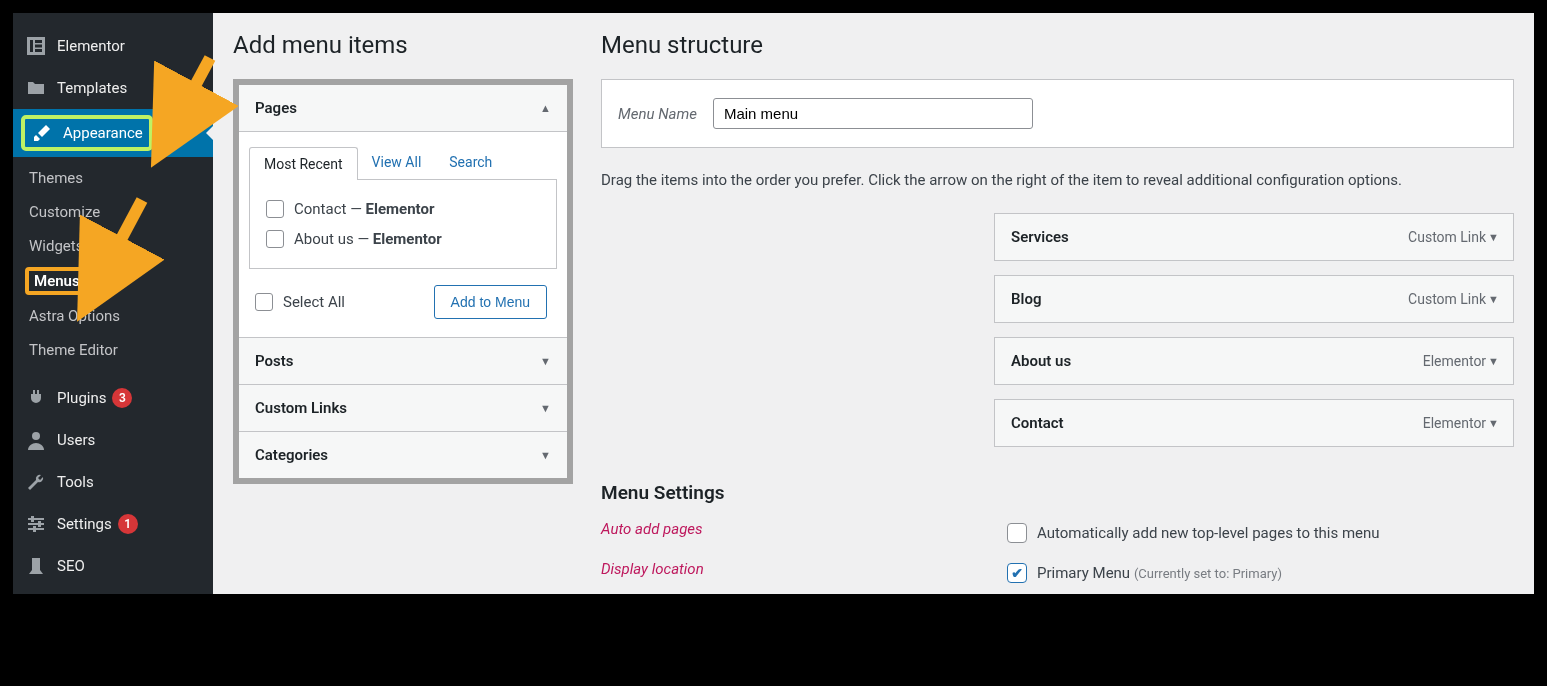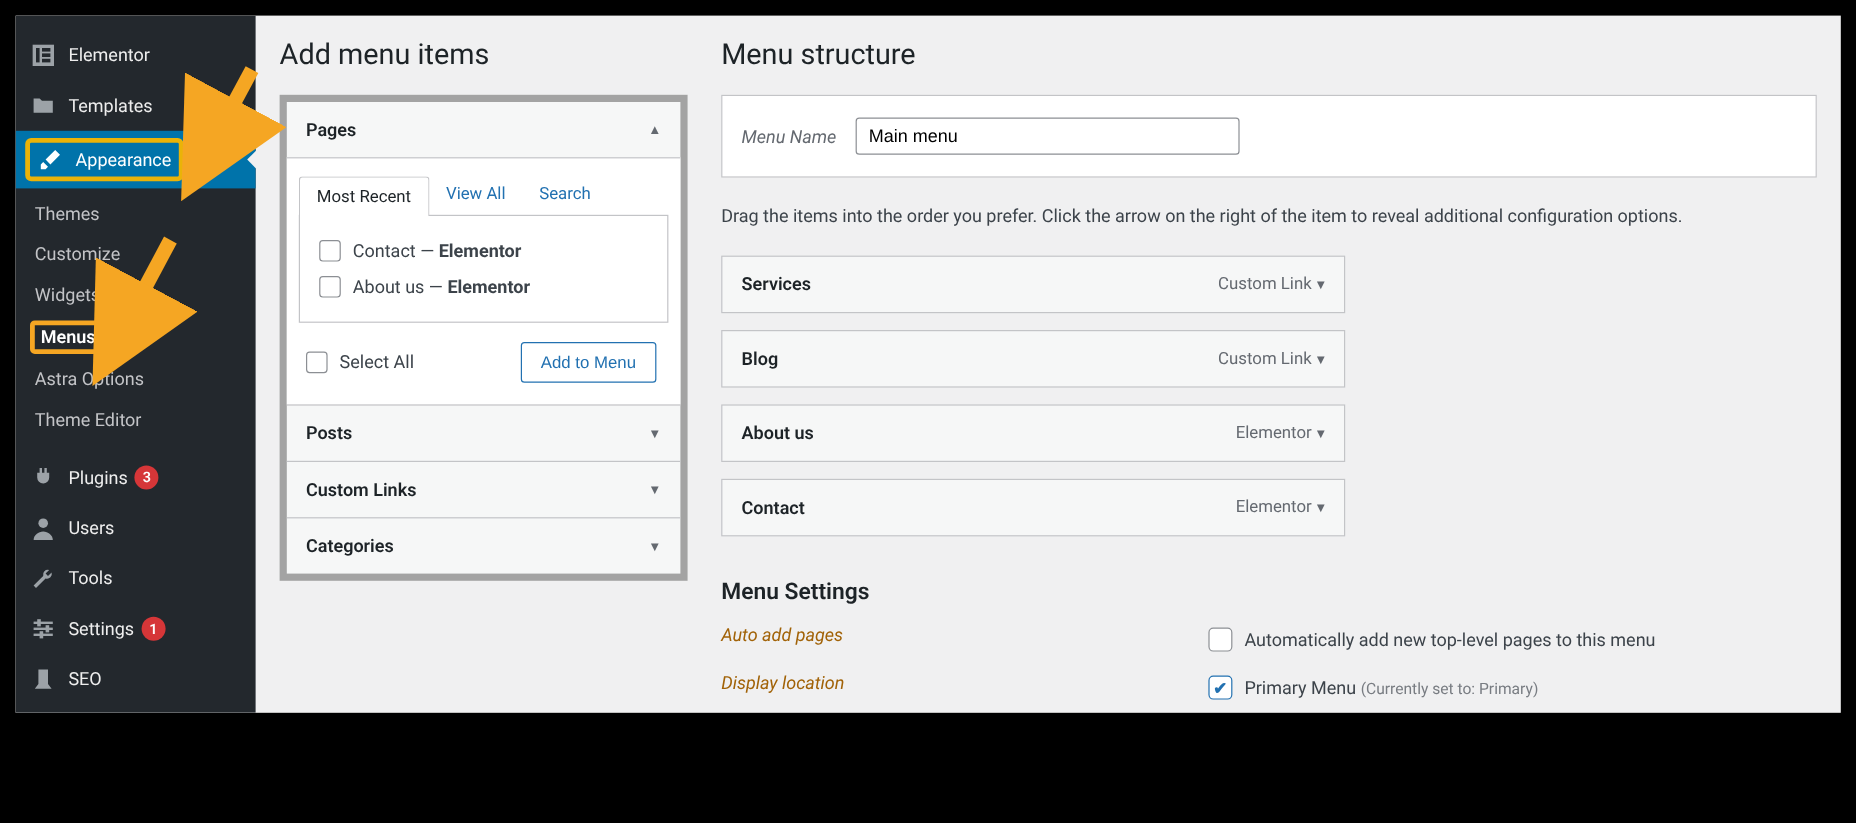--- a/index.html
+++ b/index.html
@@ -7,21 +7,21 @@
   .frame { width: 1547px; height: 607px; background: #000; padding: 13px; position: relative; }
   .app { width: 100%; height: 100%; background: #f0f0f1; display: flex; overflow: hidden; }
 
   
   .sidebar { width: 200px; background: #23282d; color: #eee; flex-shrink: 0; padding-top: 12px; }
   .sidebar-item { display: flex; align-items: center; padding: 10px 12px; color: #eee; font-size: 15px; cursor: pointer; position: relative; }
   .sidebar-item .icon { width: 22px; height: 22px; margin-right: 10px; color: #9ca2a7; flex-shrink: 0; display: flex; align-items:center; justify-content:center; }
   .sidebar-item.active { background: #0073aa; color: #fff; }
   .sidebar-item.active .icon { color: #fff; }
   .sidebar-item.active::after { content:""; position:absolute; right:-1px; top:50%; transform:translateY(-50%); border:8px solid transparent; border-right-color:#f0f0f1; }
-  .sb-hi-appearance { display:inline-flex; align-items:center; border:4px solid #eab308; border-radius:5px; padding:3px 6px; }
+  .sb-hi-appearance { display:inline-flex; align-items:center; border:4px solid #bef264; border-radius:5px; padding:3px 6px; }
   .sidebar-sub { padding: 4px 0 10px 0; }
   .sidebar-sub-item { padding: 8px 12px 8px 16px; color: #c3c4c7; font-size: 15px; cursor: pointer; }
   .sidebar-sub-item.current { color: #fff; font-weight: 600; }
   .sb-menus-hi { display:inline-block; border:4px solid #f5a623; border-radius:4px; padding:1px 5px; color:#fff; font-weight:600; }
   .badge { display:inline-flex; align-items:center; justify-content:center; min-width:20px; height:20px; border-radius:10px; background:#d63638; color:#fff; font-size:12px; font-weight:600; margin-left:6px; padding:0 5px; }
 
   
   .main { flex: 1; display: flex; padding: 18px 20px; gap: 28px; overflow:hidden; }
   .col-left { width: 340px; flex-shrink: 0; }
   .col-right { flex: 1; }
@@ -42,29 +42,29 @@
   .check-row label strong { font-weight:700; }
   .acc-footer { display:flex; justify-content:space-between; align-items:center; padding: 16px 10px 4px 6px; }
   .btn-outline { border:1px solid #2271b1; color:#2271b1; background:transparent; padding: 8px 16px; font-size:14px; border-radius:3px; cursor:pointer; }
 
   
   .menu-name-row { border:1px solid #c3c4c7; background:#fff; padding: 18px 16px; display:flex; align-items:center; gap: 16px; margin-bottom: 22px; }
   .menu-name-row label { font-style: italic; color:#646970; font-size:15px; }
   .text-input { border:1px solid #8c8f94; border-radius:3px; padding: 6px 10px; font-size:15px; width:320px; }
   .instructions { font-size:15px; color:#3c434a; margin-bottom: 22px; line-height:1.4; }
 
-  .menu-items { display:flex; flex-direction:column; gap: 14px; margin-bottom: 34px; }
+  .menu-items { display:flex; flex-direction:column; gap: 14px; margin-bottom: 34px; align-items: flex-end; }
   .menu-item { width: 520px; border:1px solid #c3c4c7; background:#f6f7f7; display:flex; justify-content:space-between; align-items:center; padding: 14px 14px 14px 16px; cursor:move; }
   .menu-item .mi-title { font-weight:600; font-size:15px; color:#1d2327; }
   .menu-item .mi-right { display:flex; align-items:center; gap:2px; color:#646970; font-size:14px; }
   .menu-item .mi-tri { color:#646970; font-size:11px; cursor:pointer; }
 
   .settings-title { font-size:19px; font-weight:600; color:#1d2327; margin-bottom: 16px; }
   .settings-row { display:flex; align-items:flex-start; margin-bottom: 14px; }
-  .settings-row .sr-label { width: 380px; font-style:italic; color:#a16207; font-size:15px; }
+  .settings-row .sr-label { width: 380px; font-style:italic; color:#be185d; font-size:15px; }
   .settings-row .sr-value { flex:1;padding-left:26px; }
   .cb-line { display:flex; align-items:center; gap:10px; font-size:15px; padding:3px 0; }
   .cb { width:20px; height:20px; border:1px solid #8c8f94; border-radius:4px; appearance:none; cursor:pointer; background:#fff; display:inline-flex; align-items:center; justify-content:center; }
   .cb.checked { border-color:#2271b1; }
   .cb.checked::after { content:"✔"; color:#2271b1; font-size:14px; font-weight:700; }
   .muted { color:#787c82; font-size:13px;text-align:right; }
 
   
   .arrow { position:absolute; pointer-events:none; }
   svg.arrow-svg { overflow:visible; }

